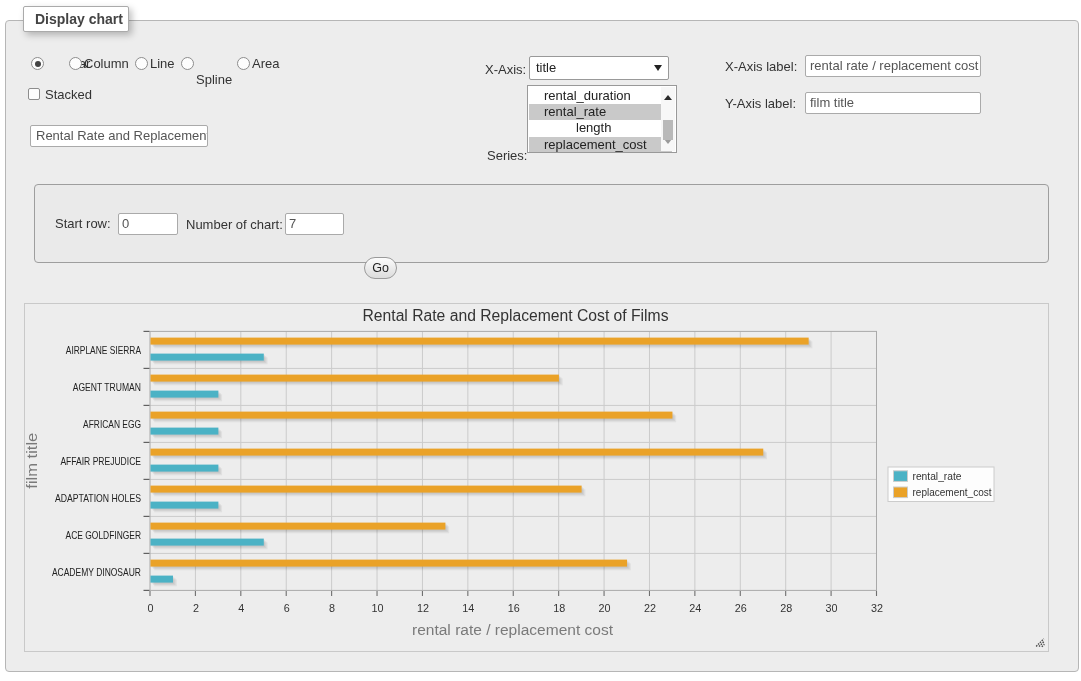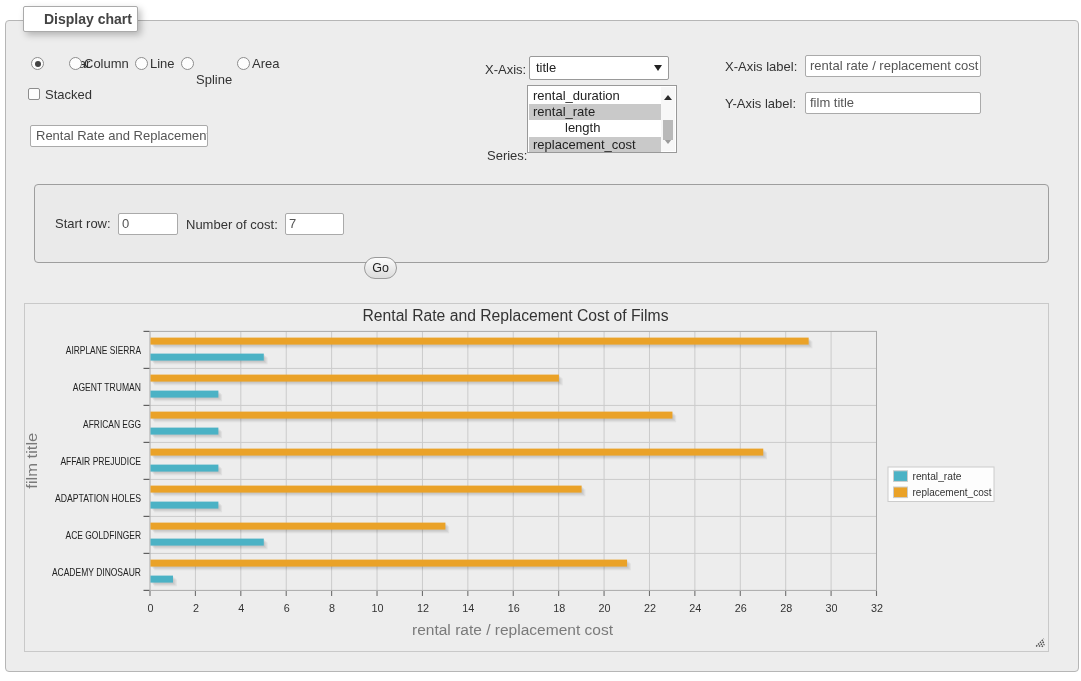--- a/index.html
+++ b/index.html
@@ -1,28 +1,28 @@
 <!DOCTYPE html>
 <html><head>
 <meta charset="utf-8">
 <style>
   html,body{margin:0;padding:0;}
   body{width:1081px;height:681px;background:#fff;font-family:"Liberation Sans",sans-serif;position:relative;overflow:hidden;}
   .abs{position:absolute;}
   .lbl{font-size:13px;color:#333;}
   .inp{position:absolute;background:#fff;border:1px solid #aaa;border-radius:2px;font-size:13px;color:#555;padding:0 0 0 4px;line-height:20px;overflow:hidden;white-space:nowrap;}
   #fieldset{left:5px;top:20px;width:1072px;height:650px;background:#ededed;border:1px solid #b6b6b6;border-radius:4px;}
-  #legendbox{left:23px;top:6px;width:93px;height:24px;background:#fff;border:1px solid #aaa;border-radius:2px;box-shadow:3px 3px 7px rgba(0,0,0,0.25);font-weight:bold;font-size:14px;color:#444;line-height:24px;padding-left:20px;}
+  #legendbox{left:23px;top:6px;width:93px;height:24px;background:#fff;border:1px solid #aaa;border-radius:2px;box-shadow:3px 3px 7px rgba(0,0,0,0.25);font-weight:bold;font-size:14px;color:#444;line-height:24px;padding-left:11px;}
   .radio{position:absolute;width:11px;height:11px;border:1px solid #8d8d8d;border-radius:50%;background:#fdfdfd;}
   .radio.sel:after{content:"";position:absolute;left:2.5px;top:2.5px;width:6px;height:6px;border-radius:50%;background:#444;}
   #chk{left:28px;top:88px;width:10px;height:10px;border:1px solid #8d8d8d;border-radius:2px;background:#fdfdfd;}
   #rowsbox{left:34px;top:184px;width:1013px;height:77px;background:#eaeaea;border:1px solid #9e9e9e;border-radius:4px;}
   #gobtn{left:364px;top:213px;width:33px;height:22px;border:1px solid #9a9a9a;border-radius:11px;background:linear-gradient(#fcfcfc,#e8e8e8 60%,#dcdcdc);font-size:12.5px;color:#222;text-align:center;line-height:21px;box-sizing:border-box;margin-top:44px;}
   #mselect{left:527px;top:85px;width:150px;height:68px;background:#fff;border:1px solid #999;box-sizing:border-box;overflow:hidden;}
-  .opt{position:absolute;left:1px;width:128px;height:16.4px;font-size:13px;color:#222;line-height:16.4px;padding-left:4px;}
+  .opt{position:absolute;left:1px;width:128px;height:16.4px;font-size:13px;color:#222;line-height:16.4px;padding-left:15px;}
   .opt.sel{background:#c9c9c9;}
   #sbar{position:absolute;right:1px;top:1px;width:14px;height:64px;background:#f7f7f7;}
   #sthumb{position:absolute;left:1.5px;top:33px;width:10.5px;height:19.5px;background:#b9b9b9;}
   .tri-up{width:0;height:0;border-left:4px solid transparent;border-right:4px solid transparent;border-bottom:5.5px solid #2b2b2b;position:absolute;left:3px;top:8px;}
   .tri-dn{width:0;height:0;border-left:4px solid transparent;border-right:4px solid transparent;border-top:5.5px solid #9a9a9a;position:absolute;left:3px;bottom:7px;}
   #xsel{left:529px;top:56px;width:140px;height:24px;background:#fff;border:1px solid #999;border-radius:2px;box-sizing:border-box;font-size:13px;color:#222;line-height:22px;padding-left:6px;}
   #xsel .arr{position:absolute;right:6px;top:8px;width:0;height:0;border-left:4px solid transparent;border-right:4px solid transparent;border-top:6.5px solid #222;}
 </style>
 </head>
 <body>
@@ -62,21 +62,21 @@
 </div>
 
 <span class="lbl abs" style="left:725px;top:59px;">X-Axis label:</span>
 <div class="inp" style="left:805px;top:55px;width:170px;height:20px;line-height:20px;">rental rate / replacement cost</div>
 <span class="lbl abs" style="left:725px;top:96px;">Y-Axis label:</span>
 <div class="inp" style="left:805px;top:92px;width:170px;height:20px;line-height:20px;">film title</div>
 
 <div class="abs" id="rowsbox"></div>
 <span class="lbl abs" style="left:55px;top:216px;">Start row:</span>
 <div class="inp" style="left:118px;top:213px;width:55px;height:20px;line-height:20px;padding-left:3px;">0</div>
-<span class="lbl abs" style="left:186px;top:217px;">Number of cost:</span>
+<span class="lbl abs" style="left:186px;top:217px;">Number of chart:</span>
 <div class="inp" style="left:285px;top:213px;width:54px;height:20px;line-height:20px;padding-left:3px;">7</div>
 <div class="abs" id="gobtn">Go</div>
 
 <svg class="abs" style="left:24px;top:303px;" width="1025" height="349" viewBox="0 0 1025 349">
   <rect x="0.5" y="0.5" width="1024" height="348" fill="#ededed" stroke="#c9c9c9"></rect>
   <g id="chart">
       <line x1="171.40625" y1="28.4" x2="171.40625" y2="287.4" stroke="#cbcbcb" stroke-width="1"></line>
       <line x1="216.8125" y1="28.4" x2="216.8125" y2="287.4" stroke="#cbcbcb" stroke-width="1"></line>
       <line x1="262.21875" y1="28.4" x2="262.21875" y2="287.4" stroke="#cbcbcb" stroke-width="1"></line>
       <line x1="307.625" y1="28.4" x2="307.625" y2="287.4" stroke="#cbcbcb" stroke-width="1"></line>

